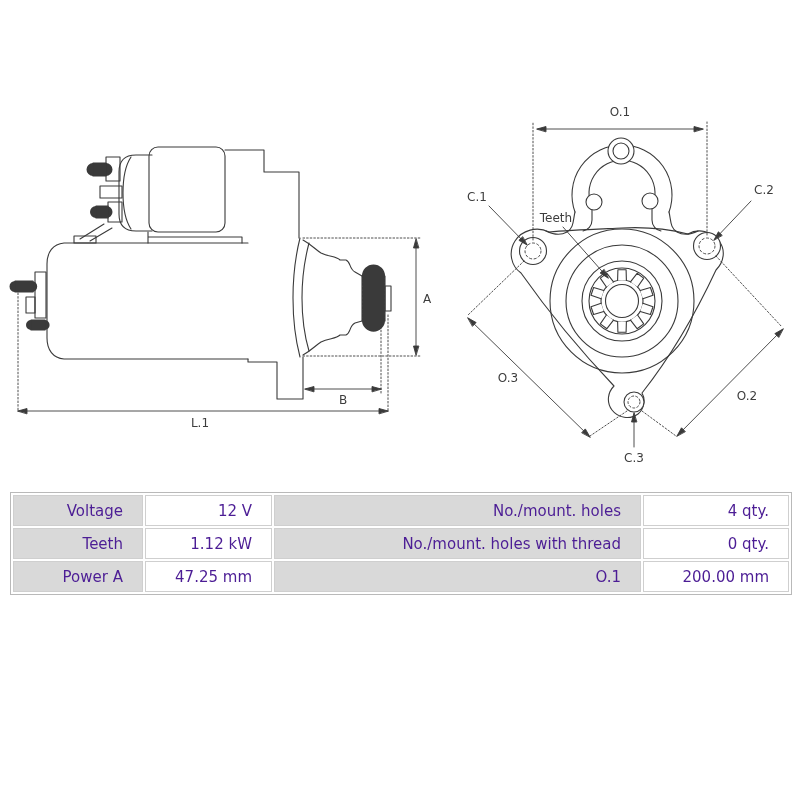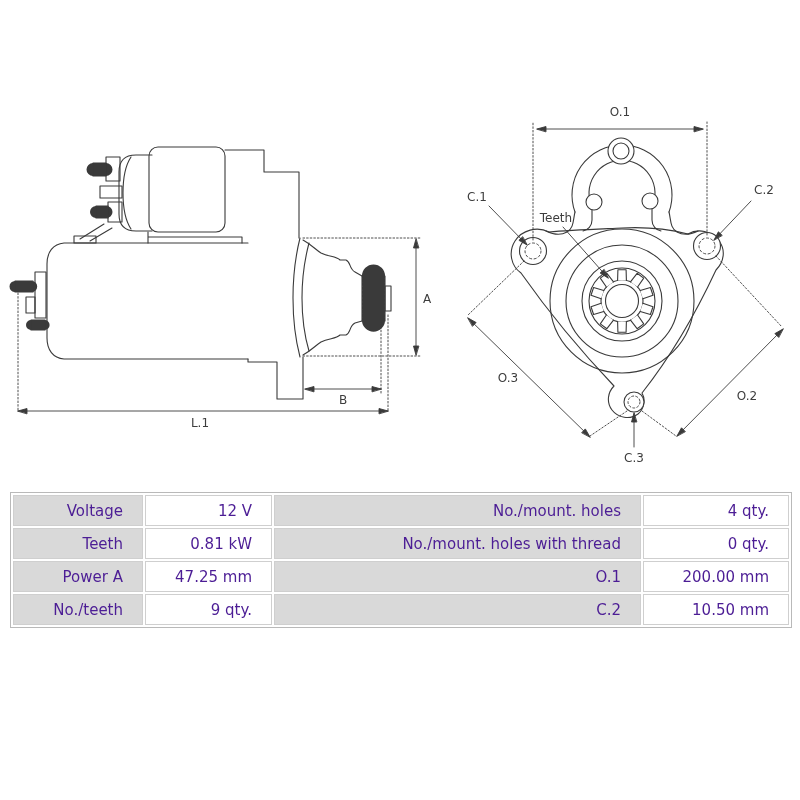--- a/index.html
+++ b/index.html
@@ -196,31 +196,25 @@
       </colgroup>
     <tbody>
       <tr>
         <td class="lbl">Voltage</td>
         <td class="val">12 V</td>
         <td class="lbl">No./mount. holes</td>
         <td class="val">4 qty.</td>
       </tr>
       <tr>
         <td class="lbl">Teeth</td>
-        <td class="val">0.81 kW</td>
+        <td class="val">1.12 kW</td>
         <td class="lbl">No./mount. holes with thread</td>
         <td class="val">0 qty.</td>
       </tr>
       <tr>
         <td class="lbl">Power A</td>
         <td class="val">47.25 mm</td>
         <td class="lbl">O.1</td>
         <td class="val">200.00 mm</td>
       </tr>
-      <tr>
-        <td class="lbl">No./teeth</td>
-        <td class="val">9 qty.</td>
-        <td class="lbl">C.2</td>
-        <td class="val">10.50 mm</td>
-      </tr>
     </tbody>
   </table>
 </div>
 
 </body></html>

